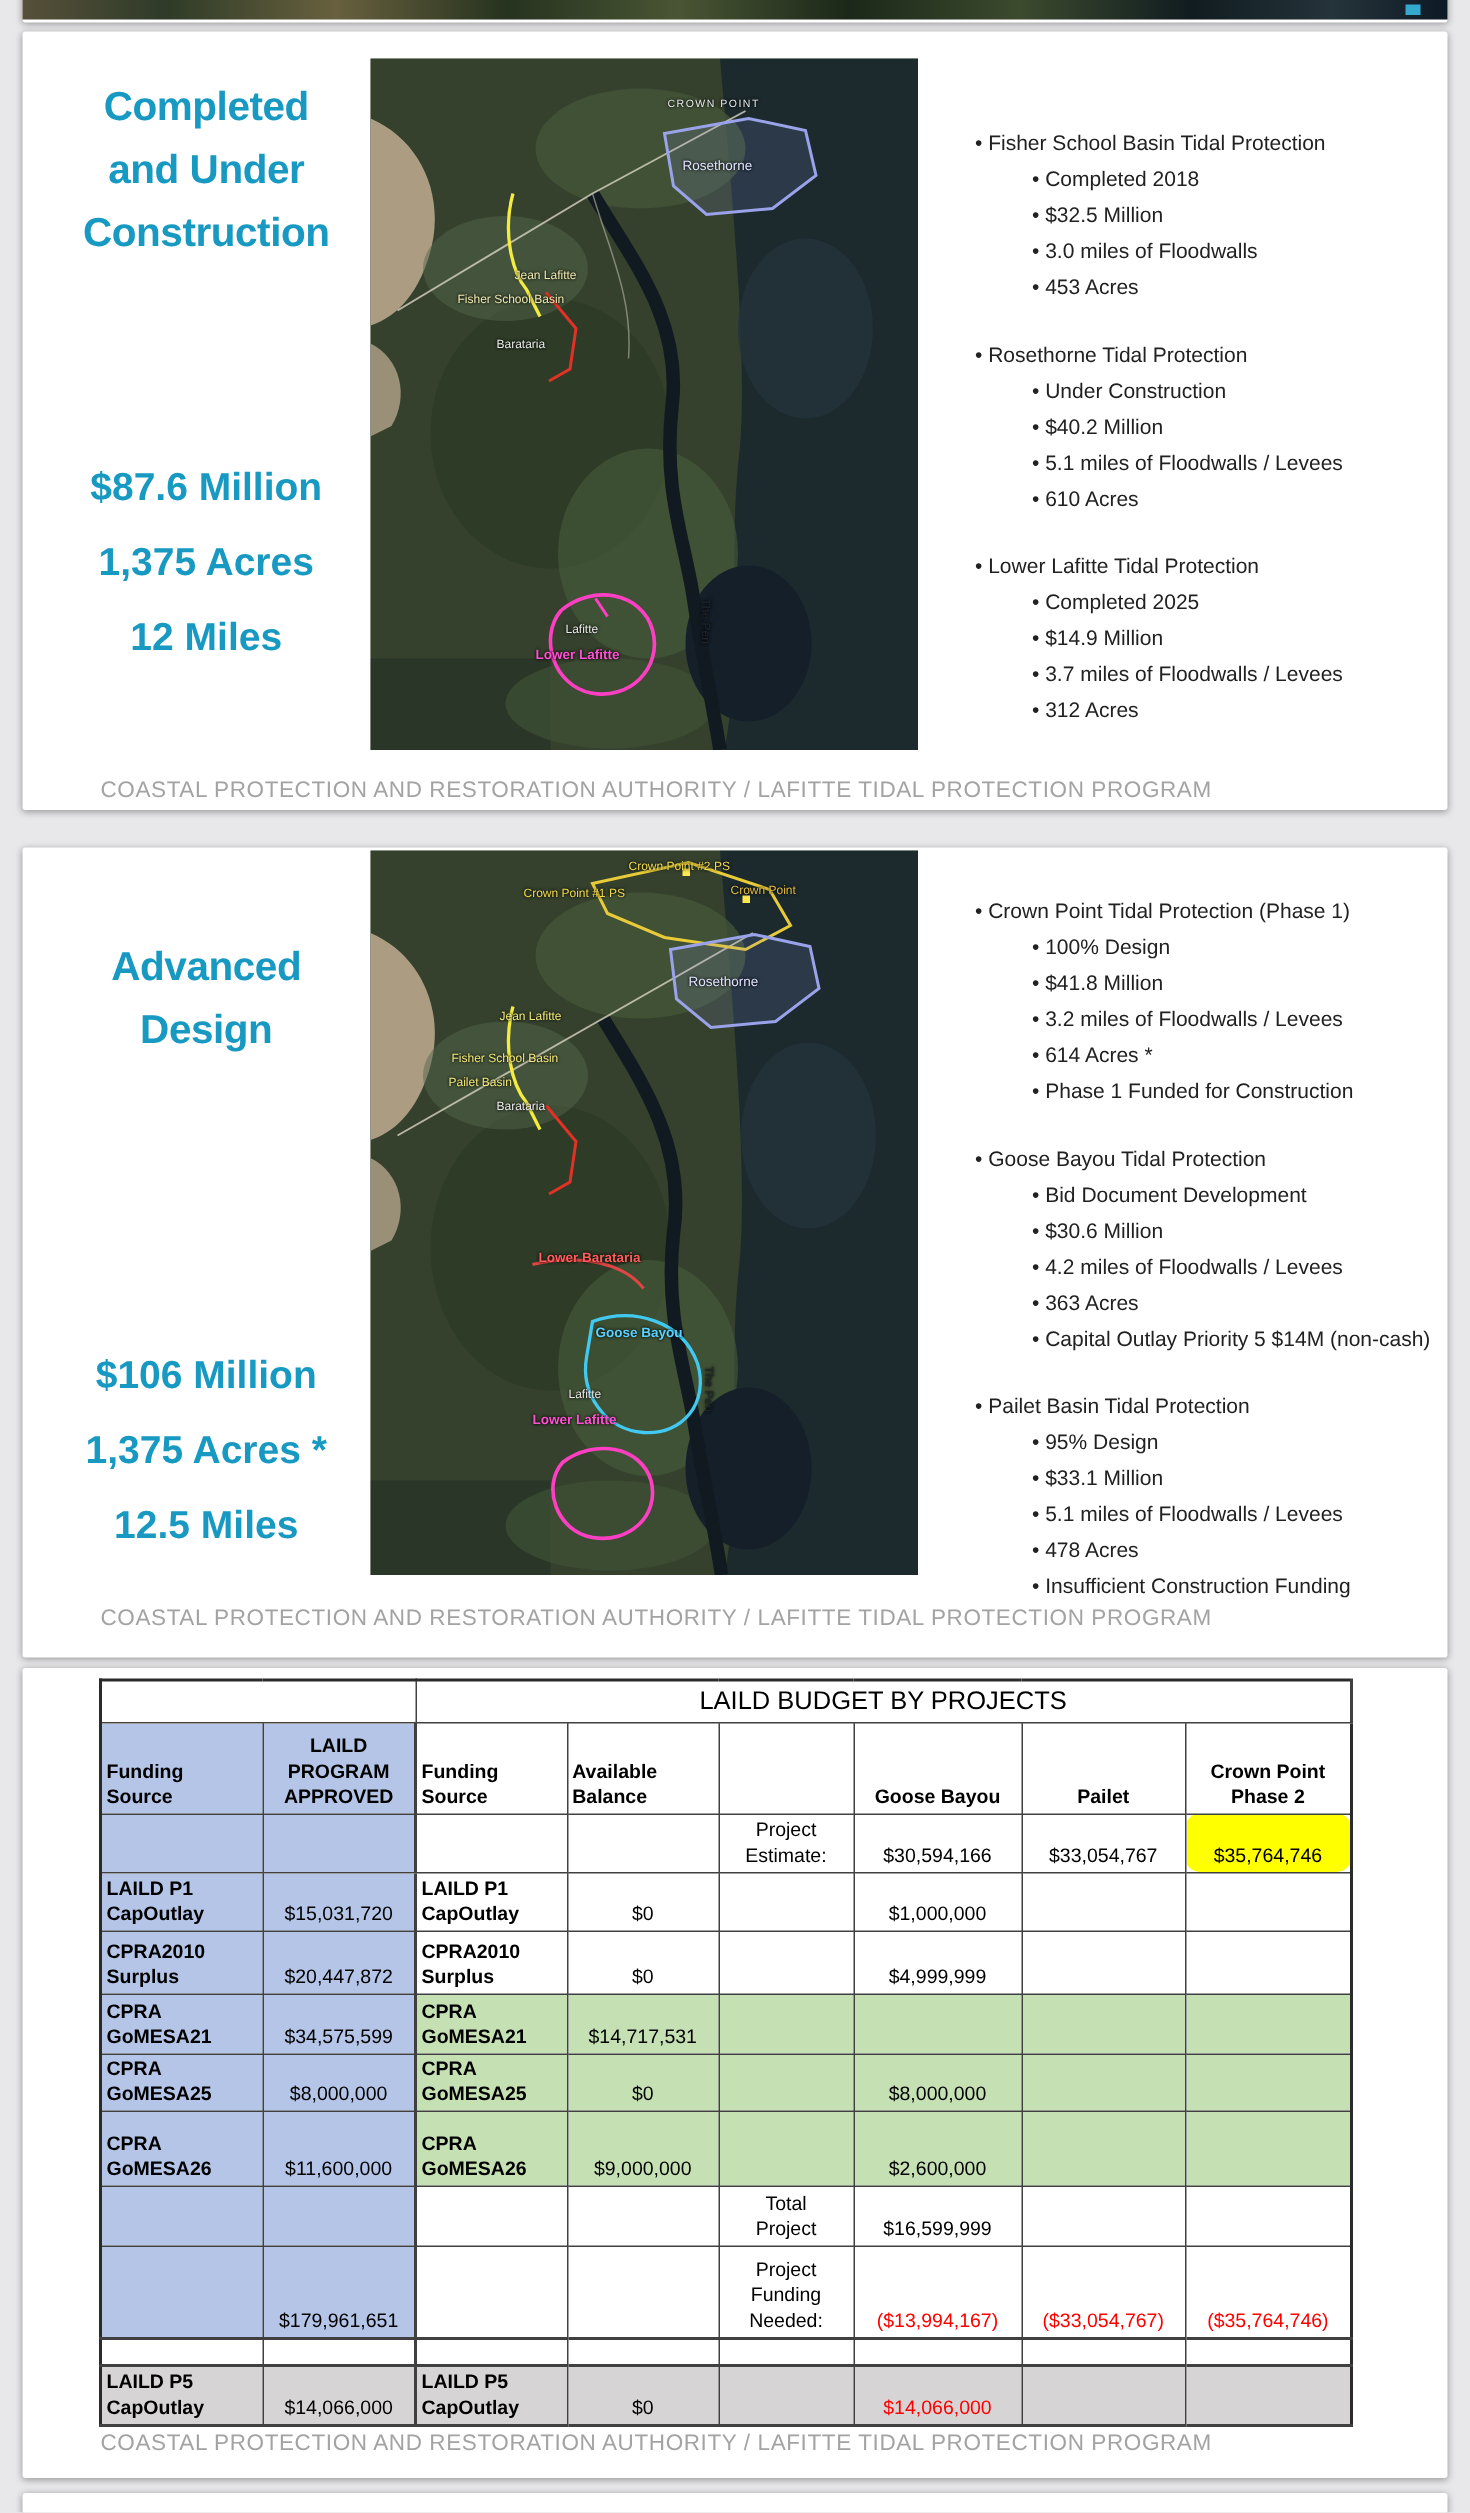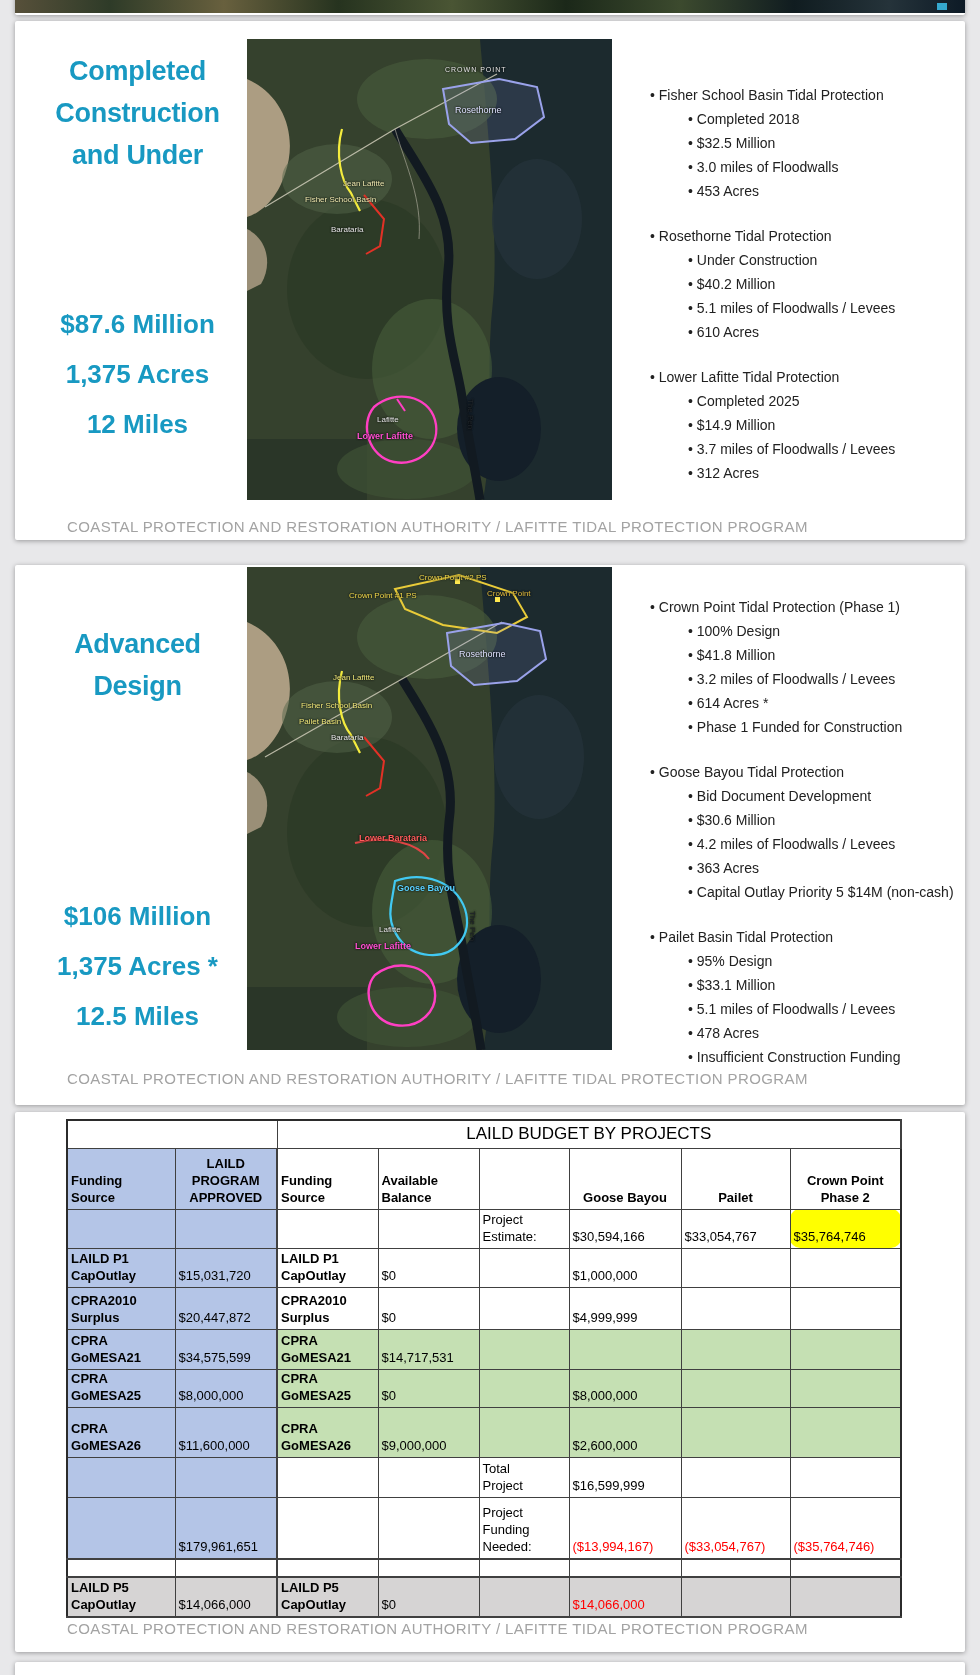--- a/index.html
+++ b/index.html
@@ -45,21 +45,21 @@
   #slide3 .slide-footer{top:508px;}
 
   table.budget{position:absolute;left:51px;top:7px;border-collapse:collapse;table-layout:fixed;
     font-size:13px;color:#000;border:2px solid #2b2b2b;}
   table.budget td{border:1px solid #404040;vertical-align:bottom;padding:1px 3px 2px 3px;
     white-space:pre-line;line-height:1.3;overflow:hidden;}
   table.budget td:nth-child(2),td.tsep{border-right-width:2px;}
   tr.trow td{height:28px;}
   td.ttl{text-align:center;vertical-align:middle;font-size:17px;padding:2px;}
   td.b{font-weight:bold;}
-  td.r{text-align:left;}
+  td.r{text-align:center;}
   td.c{text-align:center;}
   td.blue{background:var(--tblue,#b4c5e7);}
   td.green{background:var(--tgreen,#c5e0b3);}
   td.yellow{background:var(--tyellow,#ffff00);border-radius:10px;}
   td.gray{background:var(--tgray,#d6d4d4);}
   td.red{color:var(--tred,#ff0000);}
   tr.thickb td{border-bottom-width:2px;}
   tr.grayband td{border-top-width:2px;border-bottom-width:2px;}
 </style>
 </head>
@@ -70,22 +70,22 @@
   <div class="card" id="prevcard">
     <div class="prevstrip">
       <span class="prevmark"></span>
     </div>
   </div>
 
   <section class="card" id="slide1">
     <div class="left-col">
       <h1 class="slide-title">
         <div>Completed</div>
+        <div>and Under</div>
         <div>Construction</div>
-        <div>and Under</div>
       </h1>
     </div>
     <div class="stats">
       <div class="stat">$87.6 Million</div>
       <div class="stat">1,375 Acres</div>
       <div class="stat">12 Miles</div>
     </div>
 
     <div class="map">
       <svg viewBox="0 0 365 461" preserveAspectRatio="none">

